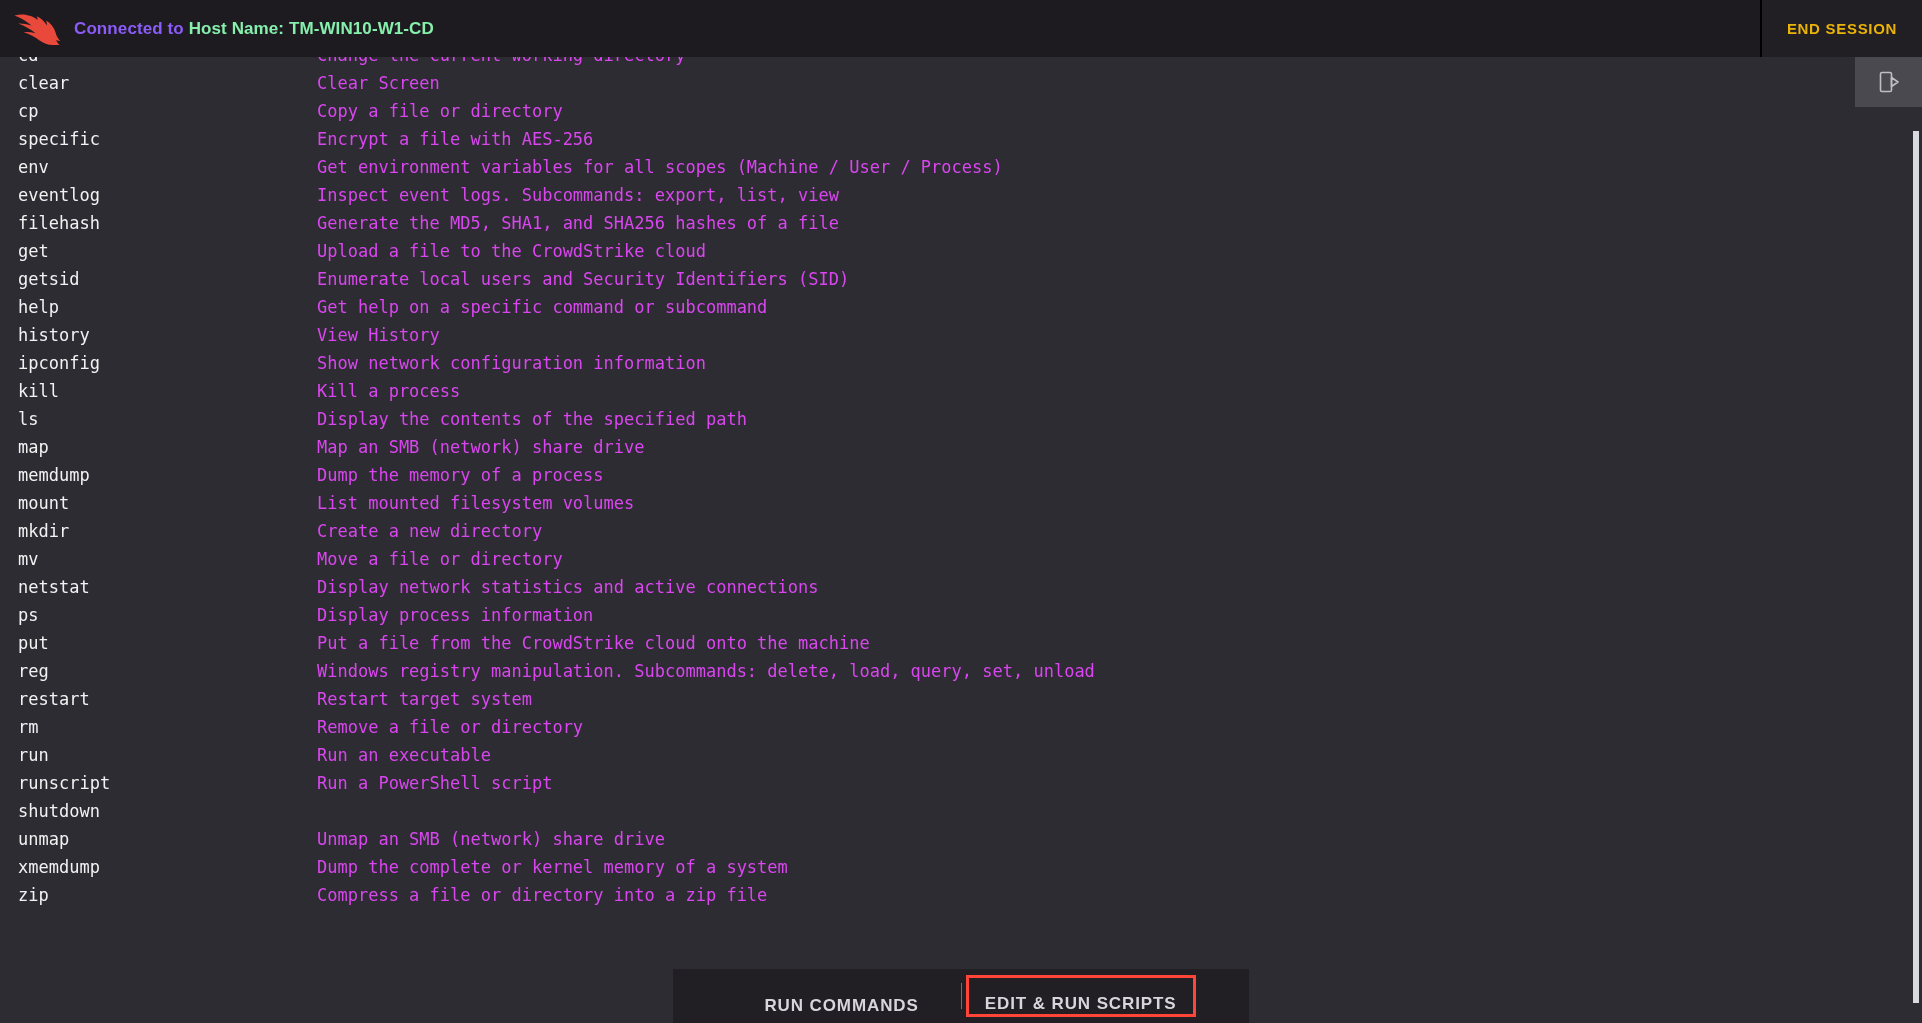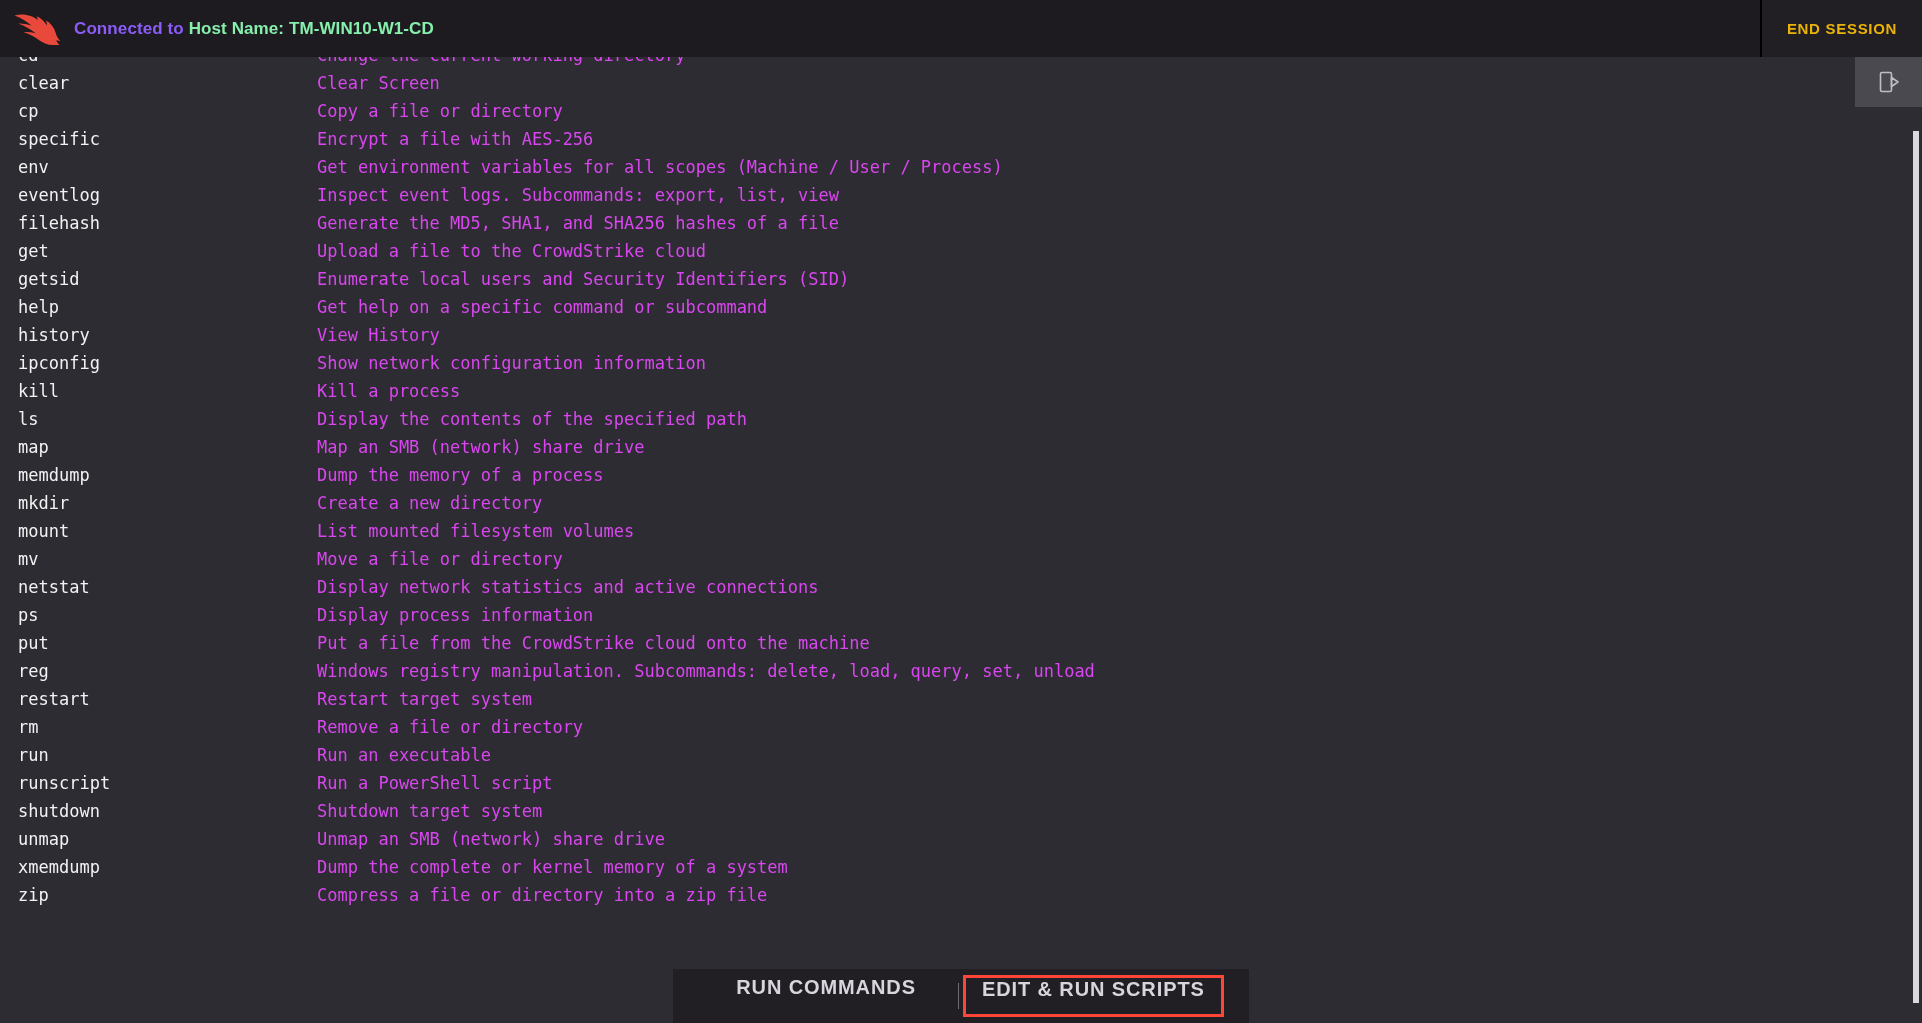--- a/index.html
+++ b/index.html
@@ -155,24 +155,24 @@
     width: 576px;
     height: 54px;
     background: #211e24;
     display: flex;
     align-items: center;
     justify-content: center;
   }
   .tab {
     height: 40px;
     display: flex;
-    align-items: flex-start;
+    align-items: flex-end;
     justify-content: center;
     color: #d8d6dd;
-    font-size: 20px;
+    font-size: 17px;
     font-weight: 700;
     letter-spacing: 0.9px;
     cursor: pointer;
     user-select: none;
     box-sizing: border-box;
   }
   #tab-run-commands { padding: 0 38px; }
   #tab-edit-run-scripts {
     padding: 0 16px;
     border: 3px solid #ff4438;
@@ -227,32 +227,32 @@
       <div class="cmd-row"><span class="cmd-name">filehash</span><span class="cmd-desc">Generate the MD5, SHA1, and SHA256 hashes of a file</span></div>
       <div class="cmd-row"><span class="cmd-name">get</span><span class="cmd-desc">Upload a file to the CrowdStrike cloud</span></div>
       <div class="cmd-row"><span class="cmd-name">getsid</span><span class="cmd-desc">Enumerate local users and Security Identifiers (SID)</span></div>
       <div class="cmd-row"><span class="cmd-name">help</span><span class="cmd-desc">Get help on a specific command or subcommand</span></div>
       <div class="cmd-row"><span class="cmd-name">history</span><span class="cmd-desc">View History</span></div>
       <div class="cmd-row"><span class="cmd-name">ipconfig</span><span class="cmd-desc">Show network configuration information</span></div>
       <div class="cmd-row"><span class="cmd-name">kill</span><span class="cmd-desc">Kill a process</span></div>
       <div class="cmd-row"><span class="cmd-name">ls</span><span class="cmd-desc">Display the contents of the specified path</span></div>
       <div class="cmd-row"><span class="cmd-name">map</span><span class="cmd-desc">Map an SMB (network) share drive</span></div>
       <div class="cmd-row"><span class="cmd-name">memdump</span><span class="cmd-desc">Dump the memory of a process</span></div>
+      <div class="cmd-row"><span class="cmd-name">mount</span><span class="cmd-desc">List mounted filesystem volumes</span></div>
       <div class="cmd-row"><span class="cmd-name">mkdir</span><span class="cmd-desc">Create a new directory</span></div>
-      <div class="cmd-row"><span class="cmd-name">mount</span><span class="cmd-desc">List mounted filesystem volumes</span></div>
       <div class="cmd-row"><span class="cmd-name">mv</span><span class="cmd-desc">Move a file or directory</span></div>
       <div class="cmd-row"><span class="cmd-name">netstat</span><span class="cmd-desc">Display network statistics and active connections</span></div>
       <div class="cmd-row"><span class="cmd-name">ps</span><span class="cmd-desc">Display process information</span></div>
       <div class="cmd-row"><span class="cmd-name">put</span><span class="cmd-desc">Put a file from the CrowdStrike cloud onto the machine</span></div>
       <div class="cmd-row"><span class="cmd-name">reg</span><span class="cmd-desc">Windows registry manipulation. Subcommands: delete, load, query, set, unload</span></div>
       <div class="cmd-row"><span class="cmd-name">restart</span><span class="cmd-desc">Restart target system</span></div>
       <div class="cmd-row"><span class="cmd-name">rm</span><span class="cmd-desc">Remove a file or directory</span></div>
       <div class="cmd-row"><span class="cmd-name">run</span><span class="cmd-desc">Run an executable</span></div>
       <div class="cmd-row"><span class="cmd-name">runscript</span><span class="cmd-desc">Run a PowerShell script</span></div>
-      <div class="cmd-row"><span class="cmd-name">shutdown</span><span class="cmd-desc">Shutdown target system</span></div>
+      <div class="cmd-row"><span class="cmd-name">shutdown</span></div>
       <div class="cmd-row"><span class="cmd-name">unmap</span><span class="cmd-desc">Unmap an SMB (network) share drive</span></div>
       <div class="cmd-row"><span class="cmd-name">xmemdump</span><span class="cmd-desc">Dump the complete or kernel memory of a system</span></div>
       <div class="cmd-row"><span class="cmd-name">zip</span><span class="cmd-desc">Compress a file or directory into a zip file</span></div>
     </div>
 
 </div>
 
 <div id="scrollbar-track">
   <div id="scrollbar-thumb"></div>
 </div>

